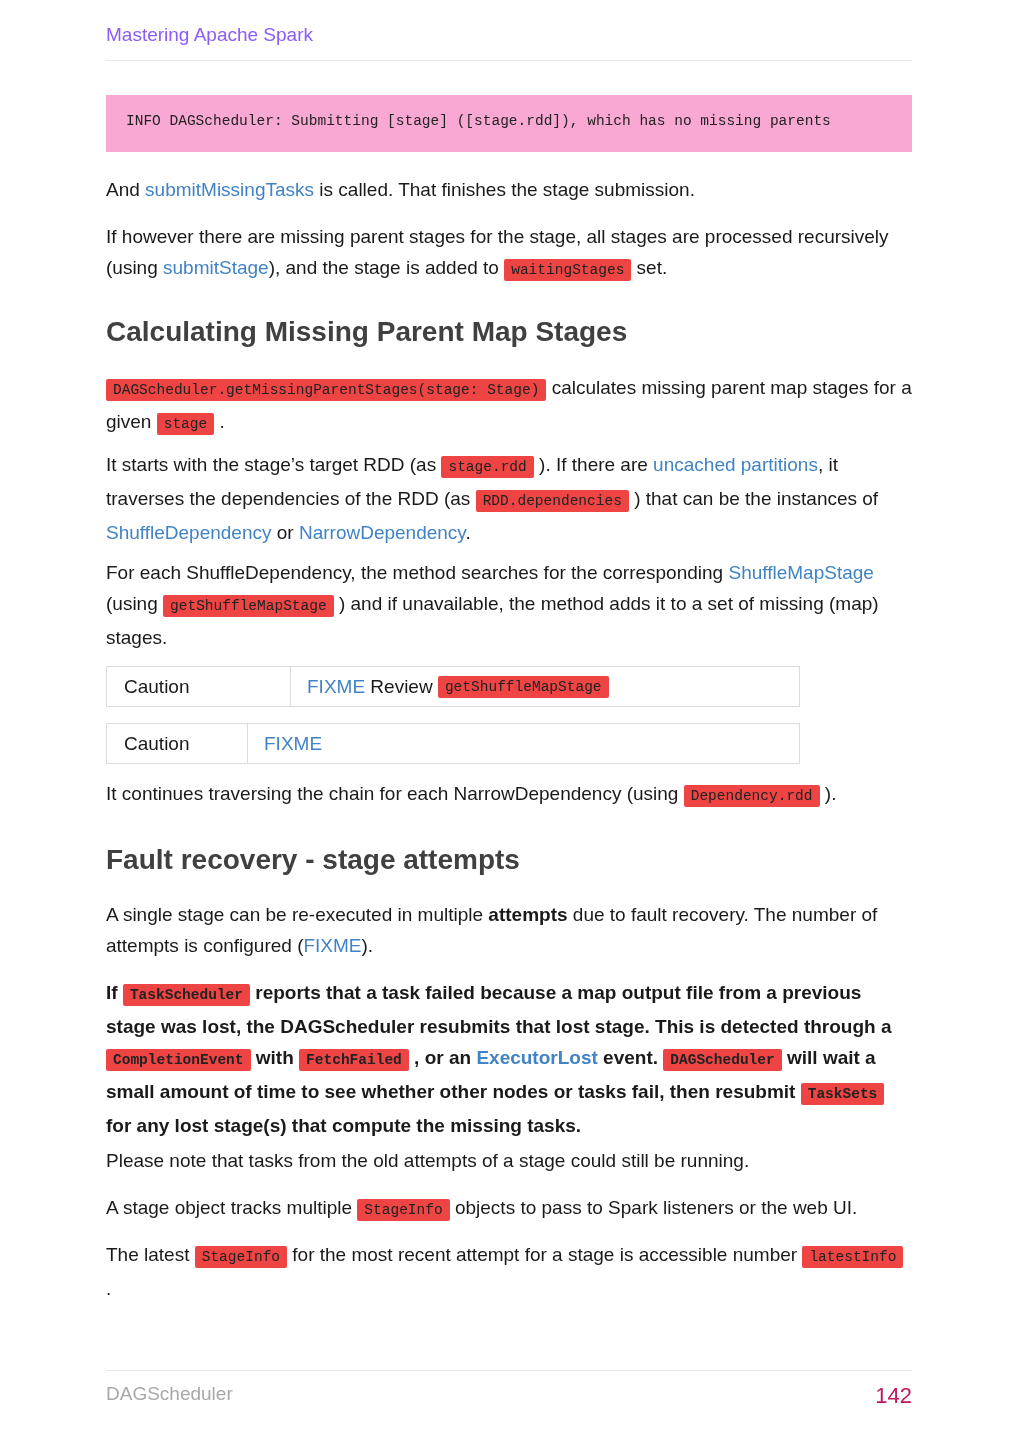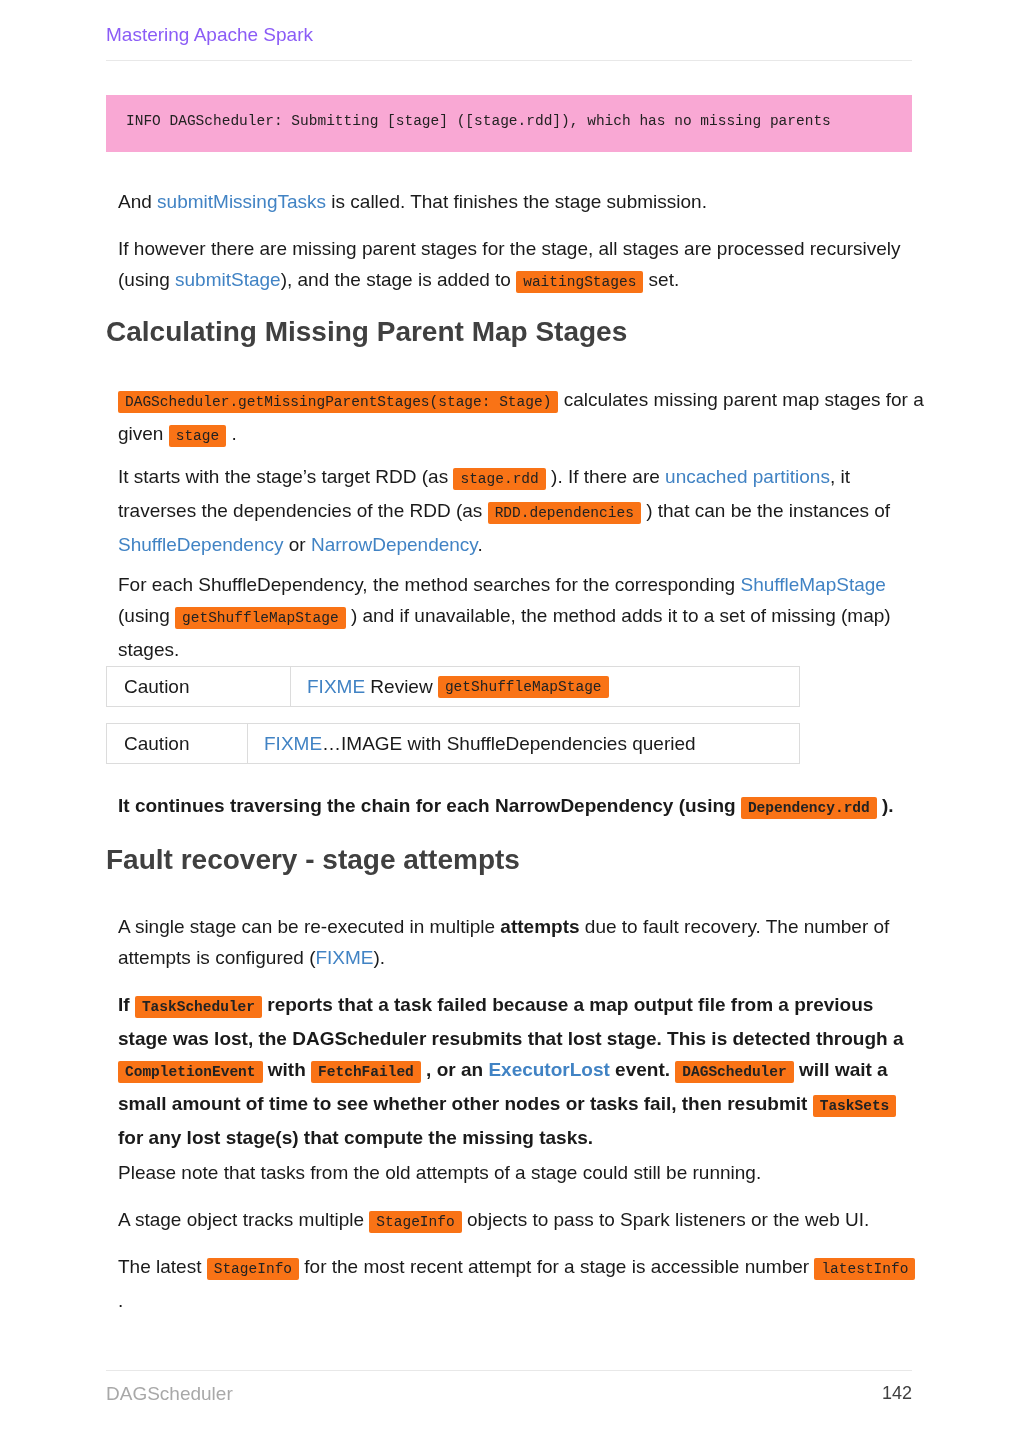--- a/index.html
+++ b/index.html
@@ -13,43 +13,43 @@
     .header-rule {
       position: absolute; top: 60px; left: 106px; width: 806px; height: 1px; background: #e8e8e8;
     }
     .code-block {
       position: absolute; top: 95px; left: 106px; width: 806px; height: 57px;
       background: #f9a8d4; box-sizing: border-box; padding: 18px 20px 0 20px;
       font-family: "Liberation Mono", monospace; font-size: 14.5px; color: #222;
       white-space: pre;
     }
     p, .para {
-      position: absolute; left: 106px; width: 806px; margin: 12px;
+      position: absolute; left: 106px; width: 806px; margin: 0;
       font-size: 19px; line-height: 31px; color: #1a1a1a;
     }
     a.link { color: #4183c4; text-decoration: none; }
     code {
-      font-family: "Liberation Mono", monospace; font-size: 14.5px; background: #f97316;
+      font-family: "Liberation Mono", monospace; font-size: 14.5px; background: #ef4444;
       padding: 3px 7px; border-radius: 2px; color: #222;
     }
     h2 {
       position: absolute; left: 106px; margin: 0; font-size: 28px; font-weight: bold; color: #404040;
     }
     b { font-weight: bold; }
     .admon {
       position: absolute; left: 106px; width: 694px; border: 1.5px solid #dcdcdc;
       box-sizing: border-box; display: flex; font-size: 19px;
     }
     .admon .label { padding: 0 0 0 17px; display: flex; align-items: center; border-right: 1.5px solid #dcdcdc; box-sizing: border-box; }
     .admon .content { padding: 0 0 0 16px; display: flex; align-items: center; }
     .footer-rule {
       position: absolute; top: 1370px; left: 106px; width: 806px; height: 1px; background: #e8e8e8;
     }
     .footer-left { position: absolute; top: 1383px; left: 106px; font-size: 19px; color: #a8a8a8; }
-    .footer-right { position: absolute; top: 1383px; right: 107px; font-size: 18px; color: #404040; }
+    .footer-right { position: absolute; top: 1383px; right: 107px; font-size: 22px; color: #be185d; }
   </style>
 </head>
 <body>
 
 <div class="running-header">Mastering Apache Spark</div>
 <div class="header-rule"></div>
 
 <div class="code-block">INFO DAGScheduler: Submitting [stage] ([stage.rdd]), which has no missing parents</div>
 
 <p style="top:174px;">
@@ -80,25 +80,24 @@
     <a class="link">FIXME</a>
       <span style="white-space:pre;"> Review </span>
       <code>getShuffleMapStage</code>
   </div>
 </div>
 
 <div class="admon" style="top:723px;height:41px;">
   <div class="label" style="width:141px;">Caution</div>
   <div class="content">
     <a class="link">FIXME</a>
-      <span>…IMAGE with ShuffleDependencies queried</span>
   </div>
 </div>
 
-<p style="top:778px;font-weight:bold;">
+<p style="top:778px;">
   <span>It continues traversing the chain for each NarrowDependency (using </span><code>Dependency.rdd</code><span> ).</span>
 </p>
 
 <h2 style="top:844px;">Fault recovery - stage attempts</h2>
 
 <p style="top:899px;">
   <span>A single stage can be re-executed in multiple </span><b>attempts</b><span> due to fault recovery. The number of attempts is configured (</span><a class="link">FIXME</a><span>).</span>
 </p>
 
 <p style="top:977px;font-weight:bold;">

